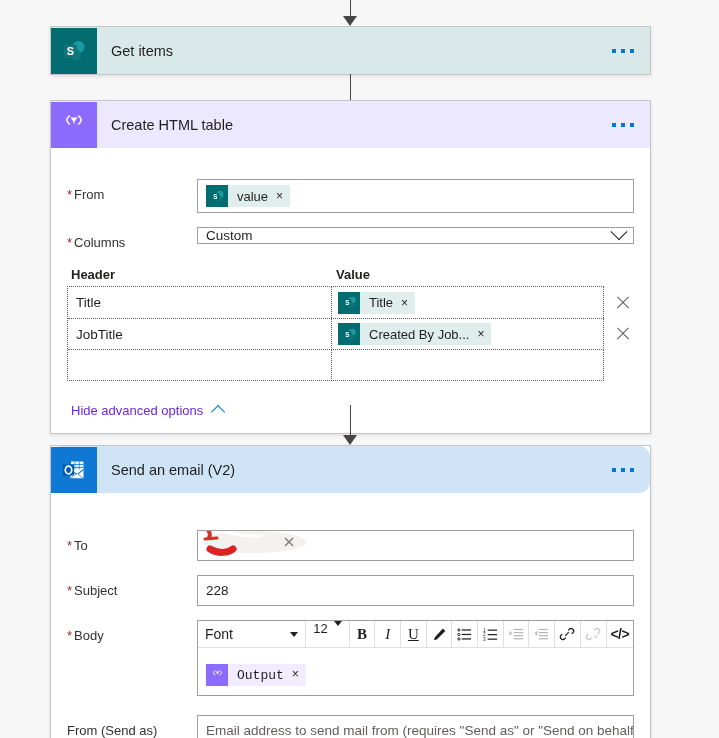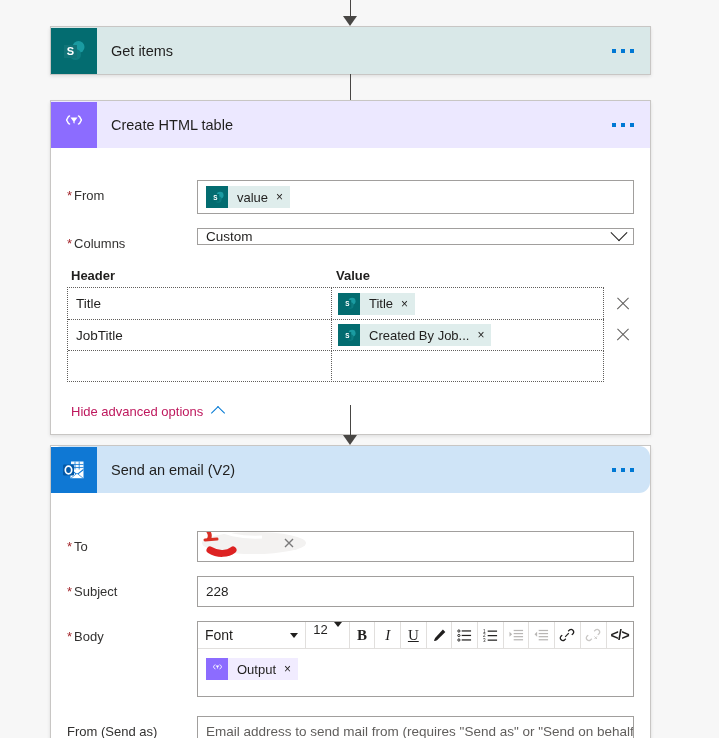--- a/index.html
+++ b/index.html
@@ -85,21 +85,21 @@
   
   .hdr-sharepoint { background: #d9e8e8; }
   .hdr-dataop     { background: #ece8ff; }
   .hdr-outlook    { background: #cfe4f7; border-radius: 11px; }
 
   .ico-sharepoint { background: #036c70; }
   .ico-dataop     { background: #8c6cff; }
   .ico-outlook    { background: #0f78d4; }
 
   
-  .card-body { padding: 4px 16px 14px 16px; margin-top: 14px; }
+  .card-body { padding: 17px 16px 14px 16px; }
   .field-row {
     display: flex;
     align-items: flex-start;
     margin-top: 14px;
   }
   .field-label {
     width: 130px;
     flex: 0 0 130px;
     font-size: 13px;
     color: #323130;
@@ -223,21 +223,21 @@
   .hv-del::before { transform: rotate(45deg); }
   .hv-del::after  { transform: rotate(-45deg); }
 
   .adv-toggle {
     margin-top: 22px;
     margin-left: 4px;
     display: inline-flex;
     align-items: center;
     gap: 10px;
     font-size: 13px;
-    color: #be185d;
+    color: #6d28d9;
     cursor: pointer;
   }
   .adv-chev {
     width: 10px; height: 10px;
     border-left: 1.3px solid #0078d4;
     border-top: 1.3px solid #0078d4;
     transform: rotate(45deg);
     margin-top: 3px;
   }
 
@@ -280,21 +280,22 @@
   .rte-btn.disabled { color: #b8b6b4; cursor: default; }
   .rte-btn .g { font-size: 14px; line-height: 1; }
   .rte-btn .g.b { font-weight: bold; font-family: "Liberation Serif", serif; font-size: 15px; }
   .rte-btn .g.i { font-style: italic; font-family: "Liberation Serif", serif; font-size: 15px; }
   .rte-btn .g.u { text-decoration: underline; font-family: "Liberation Serif", serif; font-size: 15px; }
   .rte-btn .g.code { font-size: 14px; font-weight: bold; letter-spacing: -0.5px; }
   .rte-body {
     min-height: 47px;
     padding: 9px 8px;
     display: flex;
-    align-items: flex-start;
+    align-items: flex-end;
+    font-family: Liberation Mono, monospace;
   }
 </style>
 </head>
 <body>
 
 <div class="canvas">
 
   <div class="connector" style="top:0px; height:26px;">
     <div class="stem"></div>
     <div class="head"></div>

